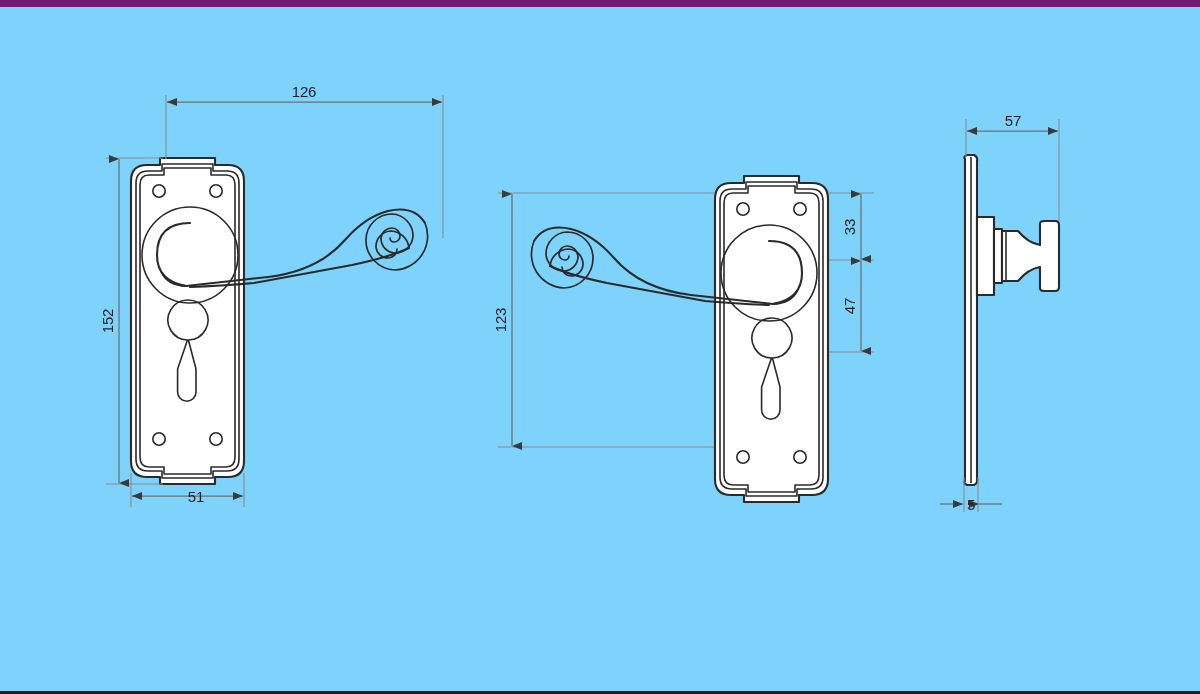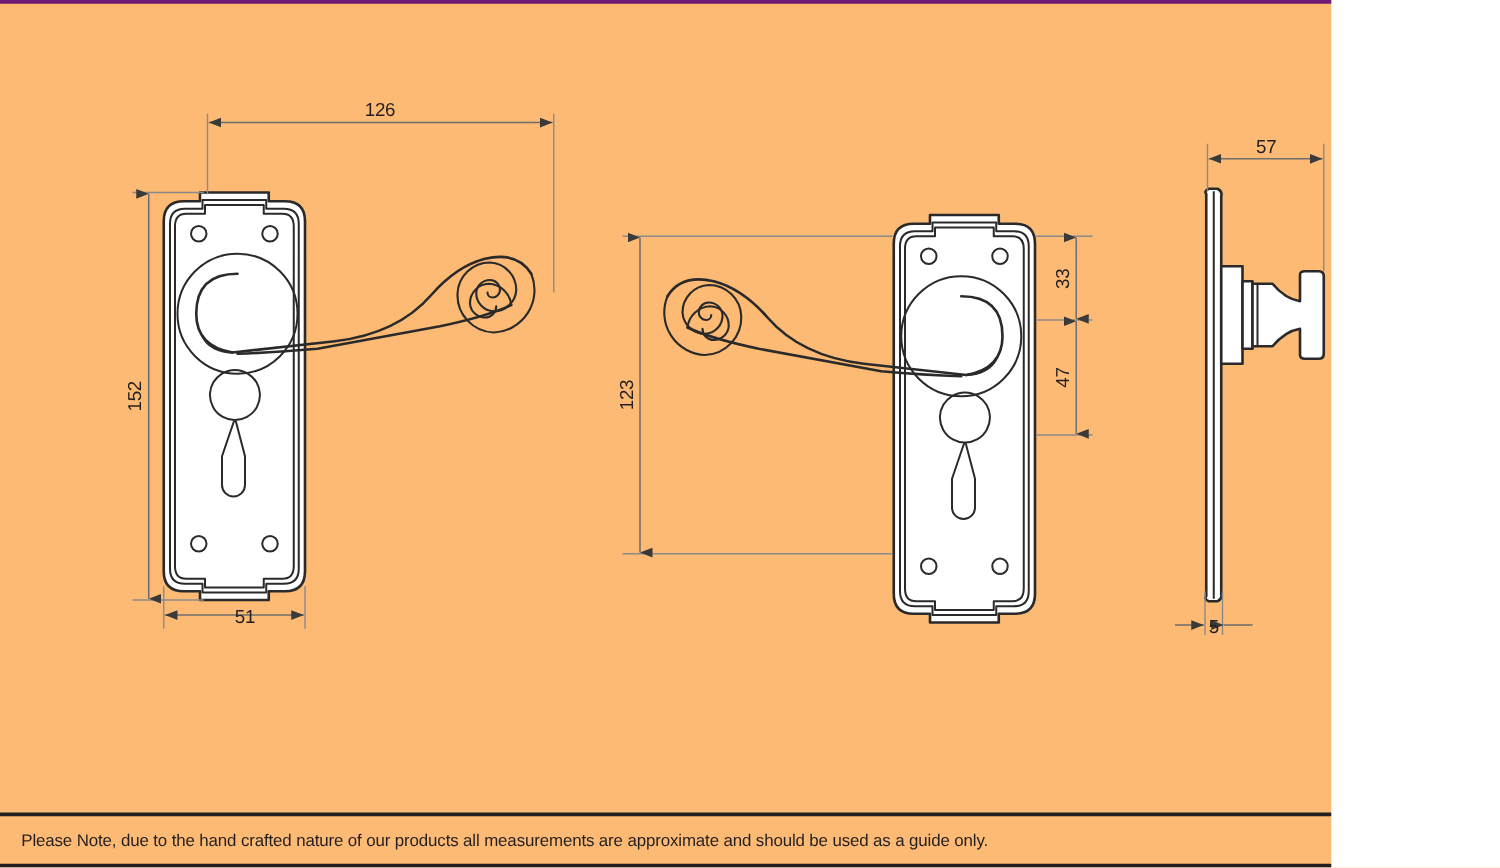--- a/index.html
+++ b/index.html
@@ -7,24 +7,24 @@
     margin: 0;
     padding: 0;
     background: #ffffff;
   }
   body {
     font-family: "Liberation Sans", sans-serif;
     color: #231f20;
   }
   #page {
     position: relative;
-    width: 1065px;
+    width: 1200px;
     height: 694px;
-    background: #fdba74;
-    border-top: 3px solid #701a75;
+    background: #7dd3fc;
+    border-top: 7px solid #701a75;
     border-bottom: 3px solid #231f20;
     box-sizing: border-box;
     overflow: hidden;
   }
   #drawing-area {
     position: absolute;
     left: 0;
     top: 0;
     width: 1200px;
     height: 650px;
@@ -431,17 +431,14 @@
           <line class="ext-line" x1="978" y1="470" x2="978" y2="505"></line>
           <line class="dim-line" x1="940" y1="497" x2="963" y2="497" marker-end="url(#ah-r)"></line>
           <line class="dim-line" x1="1002" y1="497" x2="979" y2="497" marker-end="url(#ah-l)"></line>
           <text class="dim-text" x="971" y="503" text-anchor="middle">5</text>
         </g>
       </g>
 
     </svg>
   </div>
 
-  <div id="footer-note">
-    <span class="note-text">Please Note, due to the hand crafted nature of our products all measurements are approximate and should be used as a guide only.</span>
-  </div>
 
 </div>
 
 </body></html>

